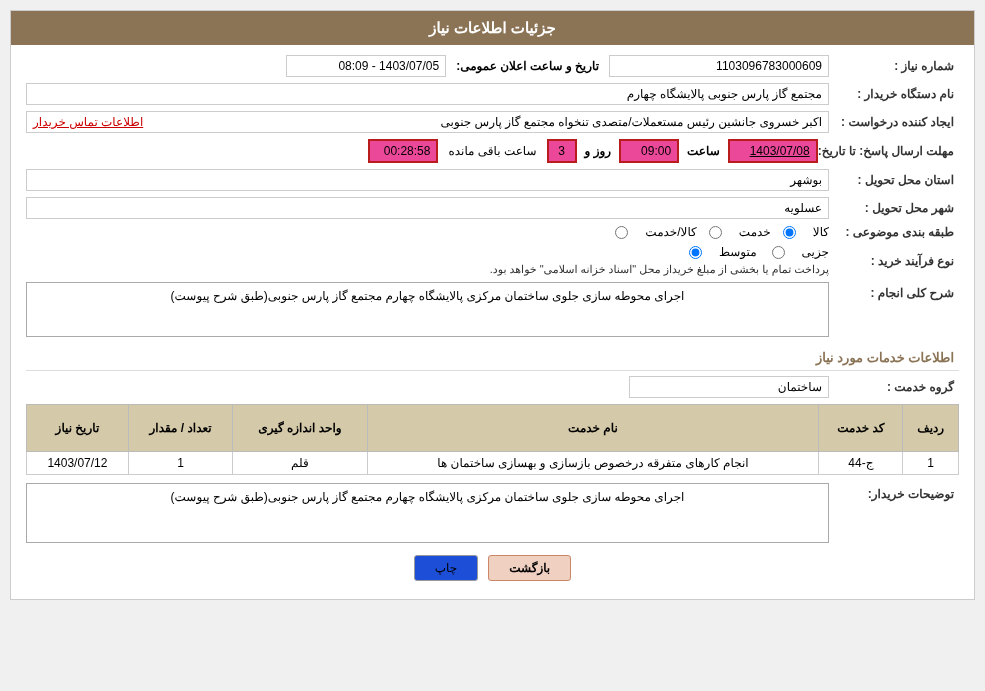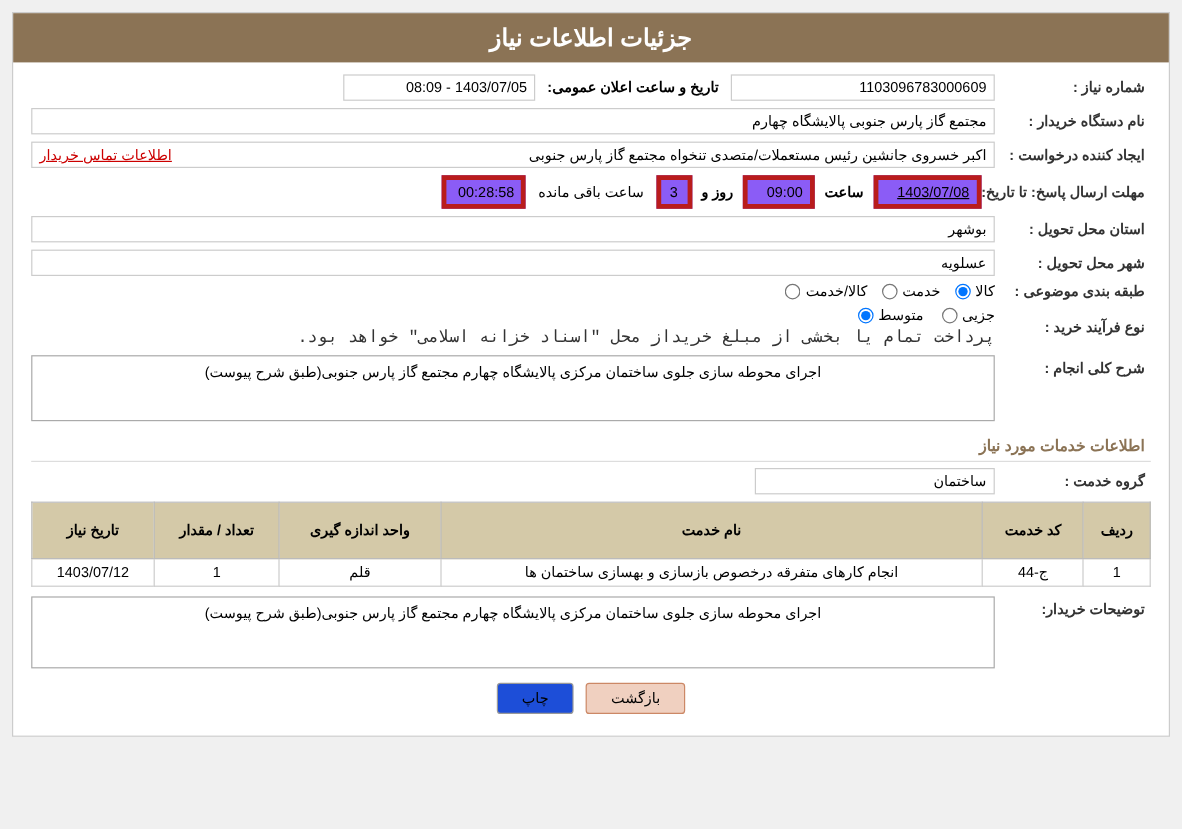--- a/index.html
+++ b/index.html
@@ -17,21 +17,21 @@
     }
     .main-card {
       background: #fff;
       border: 1px solid #ccc;
     }
     .header-bar {
       background: #8B7355;
       color: #fff;
       text-align: center;
       padding: 8px 12px;
-      font-size: 20px;
+      font-size: 15px;
       font-weight: bold;
     }
     .content-area {
       padding: 10px 15px;
     }
     .info-row {
       display: flex;
       align-items: center;
       margin-bottom: 6px;
       flex-direction: row;
@@ -61,42 +61,43 @@
       margin: 8px 0 5px 0;
       border-bottom: 1px solid #ddd;
     }
     .date-time-row {
       display: flex;
       align-items: center;
       gap: 4px;
       flex: 1;
     }
     .small-box {
-      border: 4px solid #b91c1c;
+      border: 2px solid #b91c1c;
       padding: 3px 6px;
       min-height: 22px;
-      background: #8b5cf6;
+      background: #ec4899;
     }
     .link-text {
       color: #cc0000;
       text-decoration: underline;
       cursor: pointer;
       text-align: center;
     }
     .radio-group {
       display: flex;
       align-items: center;
       gap: 12px;
       flex: 1;
       flex-direction: row-reverse;
       justify-content: flex-end;
     }
     .radio-item {
       display: flex;
-      gap: 4px;
+      align-items: center;
+      gap: 17px;
     }
     .description-box {
       border: 1px solid #aaa;
       background: #fff;
       padding: 6px;
       min-height: 55px;
       flex: 1;
       text-align: center;
       direction: rtl;
     }
@@ -133,25 +134,25 @@
       font-size: 12px;
       font-family: Tahoma, Arial, sans-serif;
       border-radius: 3px;
     }
     .btn-print {
       background: #1d4ed8;
     }
     .btn-back {
       background: #f0d0c0;
       border-color: #cc8866;
+      font-weight: bold;
     }
     .note-text {
       color: #333;
-      font-size: 14px;
-      font-family: Liberation Mono, monospace;
+      font-size: 11px;
     }
   </style>
 </head>
 <body>
 
 <div class="page-wrapper">
   <div class="main-card">
 
     <div class="header-bar">
       <span>جزئیات اطلاعات نیاز</span>

